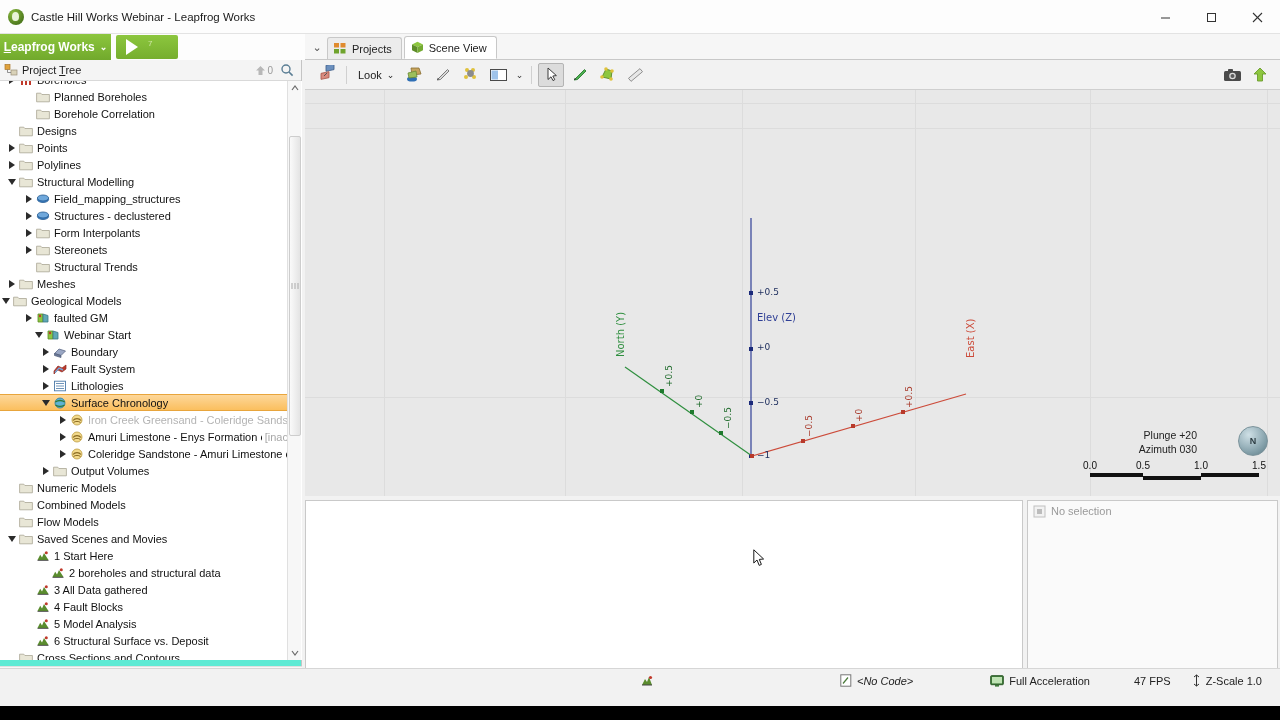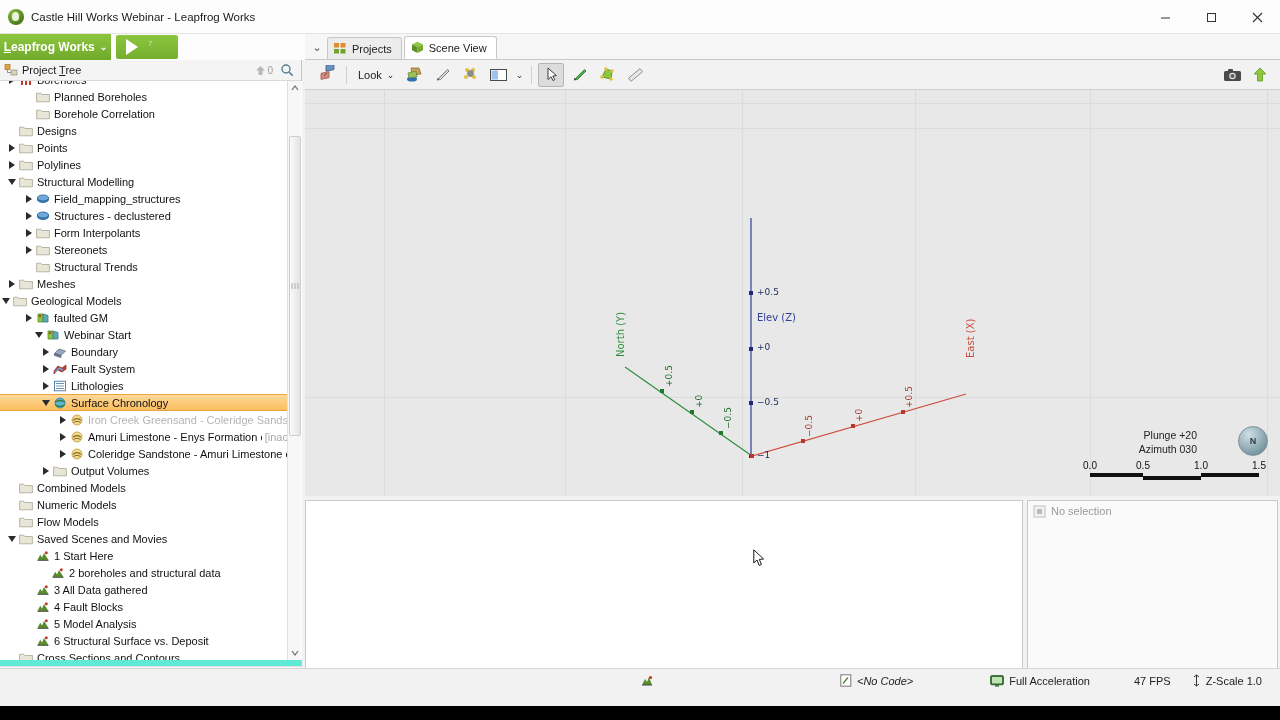--- a/index.html
+++ b/index.html
@@ -756,30 +756,30 @@
             </span>
             <span class="lbl">Output Volumes</span>
           </div>
           <div class="tnode" style="padding-left: 6px;">
             <span class="expander"></span>
             <span class="ico">
               <svg width="14" height="12" viewBox="0 0 14 12">
                 <path d="M0.6 2.2 h4.2 l1.1 1.3 h7.5 v7.3 h-12.8 z" fill="#e8e6d6" stroke="#a9a694" stroke-width="0.8"></path>
               </svg>
             </span>
+            <span class="lbl">Numeric Models</span>
+          </div>
+          <div class="tnode" style="padding-left: 6px;">
+            <span class="expander"></span>
+            <span class="ico">
+              <svg width="14" height="12" viewBox="0 0 14 12">
+                <path d="M0.6 2.2 h4.2 l1.1 1.3 h7.5 v7.3 h-12.8 z" fill="#e8e6d6" stroke="#a9a694" stroke-width="0.8"></path>
+              </svg>
+            </span>
             <span class="lbl">Combined Models</span>
-          </div>
-          <div class="tnode" style="padding-left: 6px;">
-            <span class="expander"></span>
-            <span class="ico">
-              <svg width="14" height="12" viewBox="0 0 14 12">
-                <path d="M0.6 2.2 h4.2 l1.1 1.3 h7.5 v7.3 h-12.8 z" fill="#e8e6d6" stroke="#a9a694" stroke-width="0.8"></path>
-              </svg>
-            </span>
-            <span class="lbl">Numeric Models</span>
           </div>
           <div class="tnode" style="padding-left: 6px;">
             <span class="expander"></span>
             <span class="ico">
               <svg width="14" height="12" viewBox="0 0 14 12">
                 <path d="M0.6 2.2 h4.2 l1.1 1.3 h7.5 v7.3 h-12.8 z" fill="#e8e6d6" stroke="#a9a694" stroke-width="0.8"></path>
               </svg>
             </span>
             <span class="lbl">Flow Models</span>
           </div>

